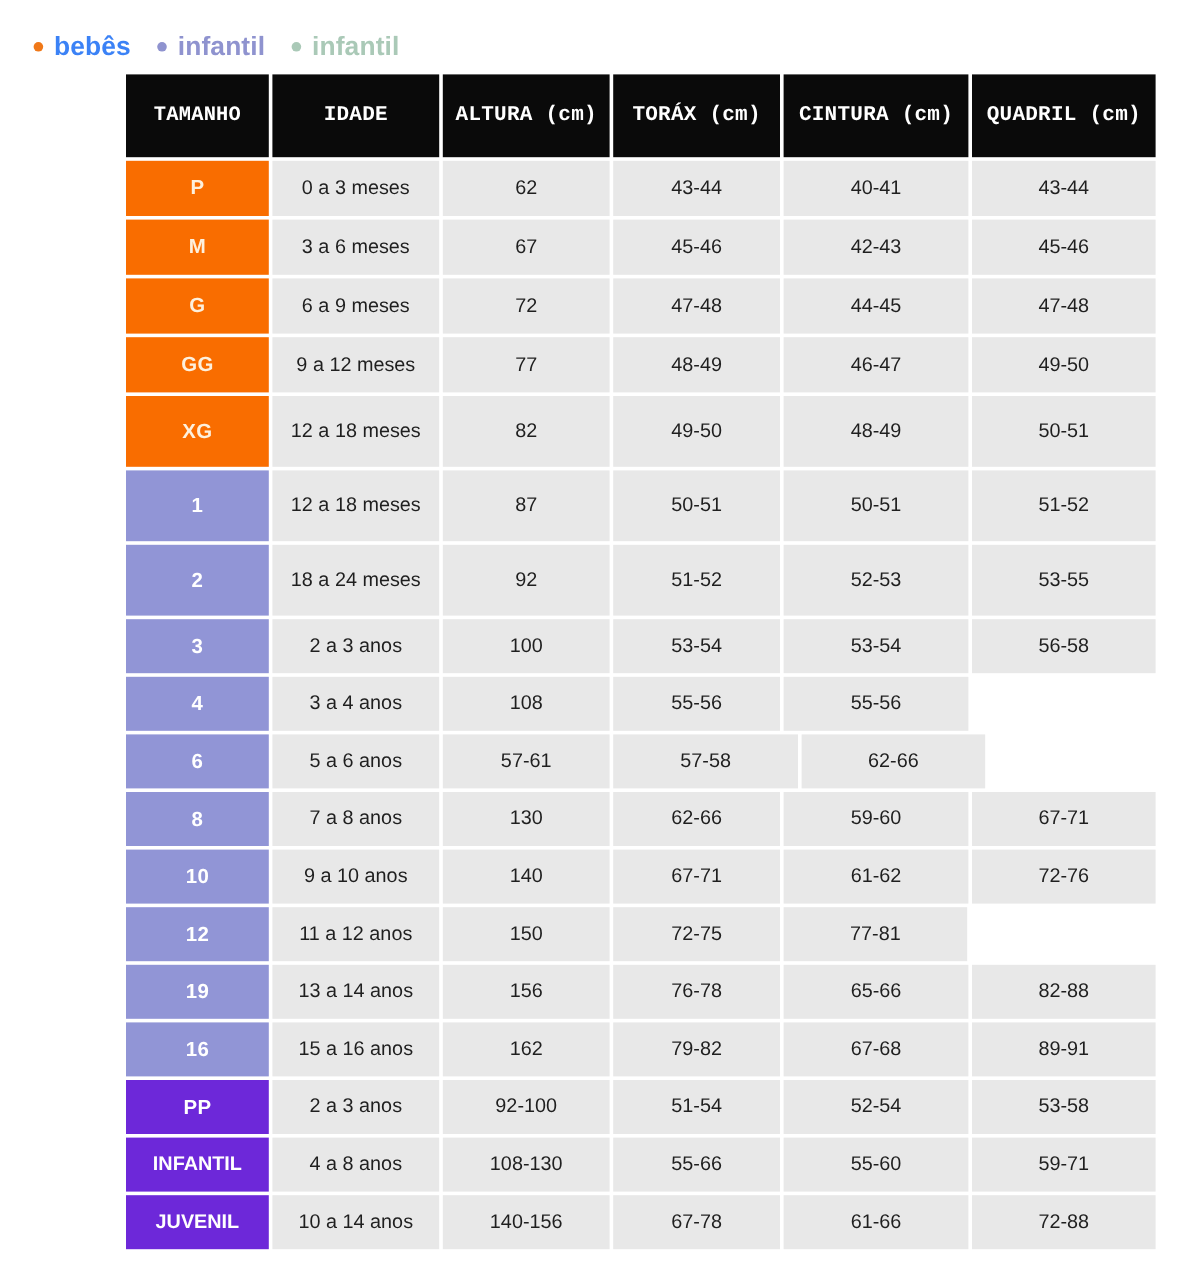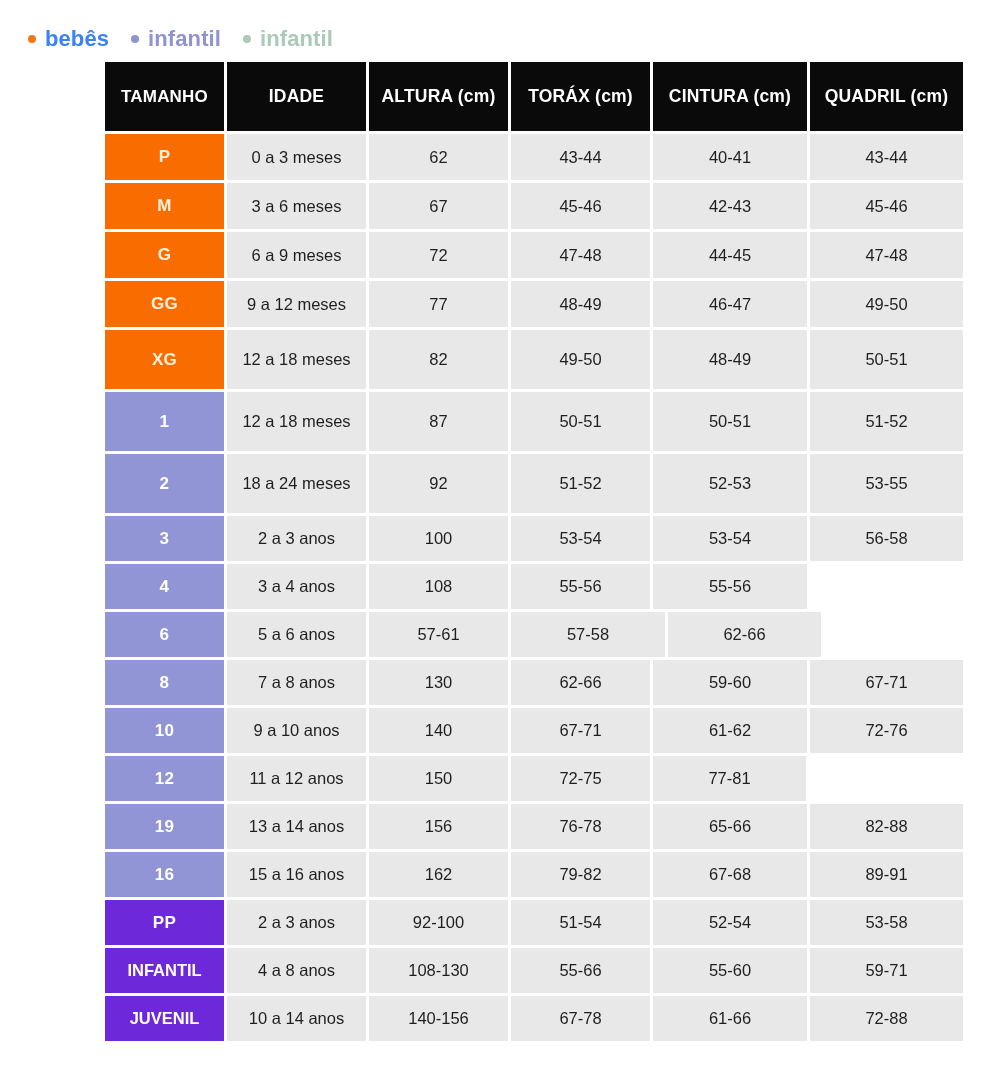--- a/index.html
+++ b/index.html
@@ -84,20 +84,21 @@
   .row-head { height: 72px; }
   .row-head .cell {
     background: #0a0a0a;
     color: #ffffff;
     font-weight: bold;
     font-size: 17.5px;
     letter-spacing: 0.2px;
     line-height: 1.25;
     margin-right: 3px;
     height: 69px;
+    font-family: Liberation Mono, monospace;
   }
   .row-head .cell:last-child { margin-right: 0; }
   .row-head .c0 { font-size: 17px; }
 
   
   .row-data { margin-bottom: 3px; }
   .row-data .cell {
     background: #e8e8e8;
     margin-right: 3px;
     height: 100%;

